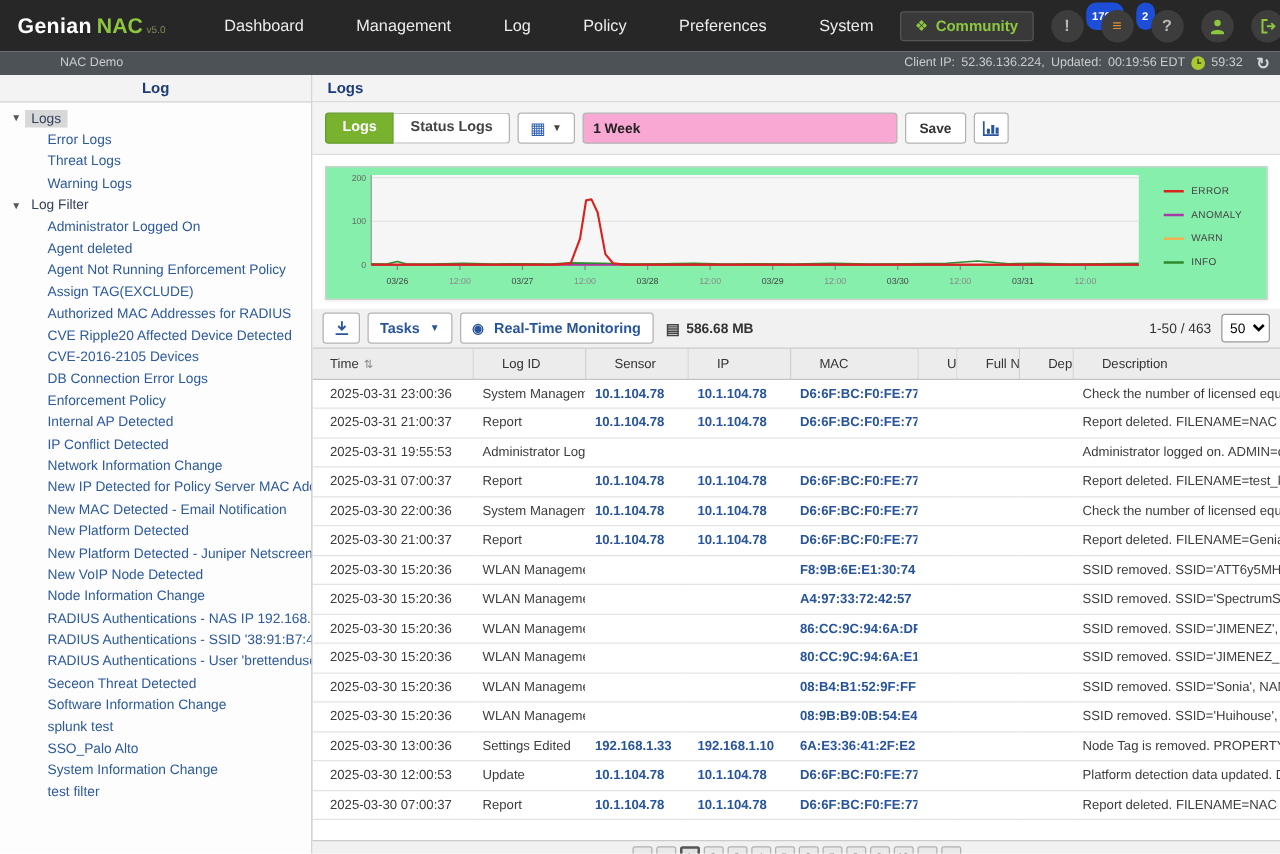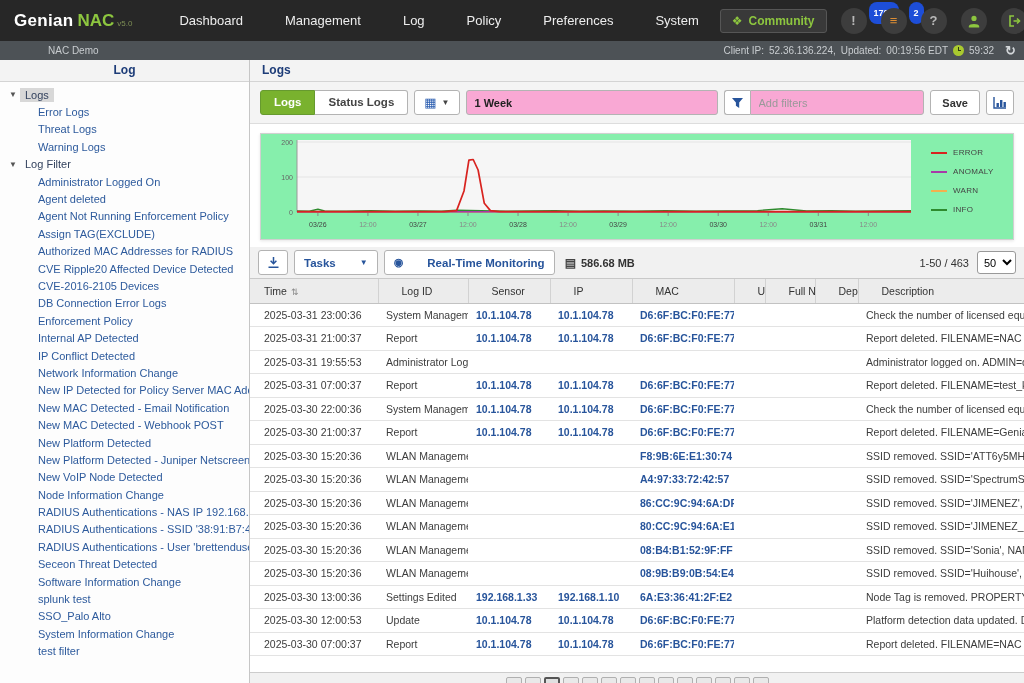--- a/index.html
+++ b/index.html
@@ -68,21 +68,21 @@
   
   .chart-wrap{padding:9px 10px 7px;background:#fff}
   .chart-panel{border:1px solid #d0d0d0;box-shadow:0 1px 3px rgba(0,0,0,.10);display:flex;padding:4px 6px 2px;height:107px;background:#86efac}
   .legend{width:86px;padding:10px 0 0 12px}
   .legend-item{display:flex;align-items:center;gap:6px;margin-bottom:10px}
   .legend-swatch{width:16px;height:0;border-top:2.5px solid #000}
   .legend-label{font-size:8px;color:#444;letter-spacing:.3px}
 
   
   .grid-toolbar{height:32px;background:#f1f1f1;border-bottom:1px solid #c9c9c9;display:flex;align-items:center;padding:0 8px;gap:6px}
-  .gbtn{height:25px;border:1px solid #b3b3b3;background:#fff;border-radius:3px;display:inline-flex;align-items:center;gap:24px;padding:0 9px;font-size:11.5px;font-weight:bold;color:#27549b;cursor:pointer;font-family:inherit}
+  .gbtn{height:25px;border:1px solid #b3b3b3;background:#fff;border-radius:3px;display:inline-flex;align-items:center;gap:8px;padding:0 9px;font-size:11.5px;font-weight:bold;color:#27549b;cursor:pointer;font-family:inherit}
   .dl-btn{width:30px;justify-content:center;padding:0}
   .eye-ic{font-size:11px}
   .dbsize{display:flex;align-items:center;gap:5px;margin-left:4px;font-weight:bold;color:#333}
   .db-ic{font-size:12px;color:#444}
   .grid-toolbar .right{margin-left:auto;display:flex;align-items:center;gap:8px}
   .range{color:#333;font-size:11px}
   .pagesize{height:23px;border:1px solid #999;border-radius:3px;background:#fff;font-size:11px;font-family:inherit;padding:0 2px}
 
   
   .grid-body{flex:1;overflow:hidden}
@@ -224,23 +224,20 @@
           <div class="tree-row child">
             <span class="lbl">Network Information Change</span>
           </div>
           <div class="tree-row child">
             <span class="lbl">New IP Detected for Policy Server MAC Address</span>
           </div>
           <div class="tree-row child">
             <span class="lbl">New MAC Detected - Email Notification</span>
           </div>
           <div class="tree-row child">
-            <span class="lbl">New MAC Detected - Webhook POST</span>
-          </div>
-          <div class="tree-row child">
             <span class="lbl">New Platform Detected</span>
           </div>
           <div class="tree-row child">
             <span class="lbl">New Platform Detected - Juniper Netscreen</span>
           </div>
           <div class="tree-row child">
             <span class="lbl">New VoIP Node Detected</span>
           </div>
           <div class="tree-row child">
             <span class="lbl">Node Information Change</span>
@@ -281,28 +278,20 @@
       <div class="filter-toolbar">
         <div class="tabset">
           <div class="tab active">Logs</div>
           <div class="tab last">Status Logs</div>
         </div>
         <button class="btn">
           <span class="cal-ic">▦</span>
           <span class="caret-down">▼</span>
         </button>
         <input class="tb-input period" value="1 Week" style="">
-        <div class="filter-group">
-          <span class="funnel-box">
-            <svg width="13" height="12" viewBox="0 0 13 12">
-                <path d="M1 1h11L8.2 5.6V11L4.9 8.8V5.6z" fill="#27549b"></path>
-              </svg>
-          </span>
-          <input class="tb-input filters-input" placeholder="Add filters" style="">
-        </div>
         <button class="btn save-btn">Save</button>
         <button class="btn chartbtn">
           <svg width="14" height="13" viewBox="0 0 14 13">
             <path d="M1 1v11h12" stroke="#27549b" stroke-width="1.4" fill="none"></path>
             <rect x="3.5" y="7" width="2.4" height="4" fill="#27549b"></rect>
             <rect x="7" y="4" width="2.4" height="7" fill="#27549b"></rect>
             <rect x="10.5" y="6" width="2.4" height="5" fill="#27549b"></rect>
           </svg>
         </button>
       </div>

